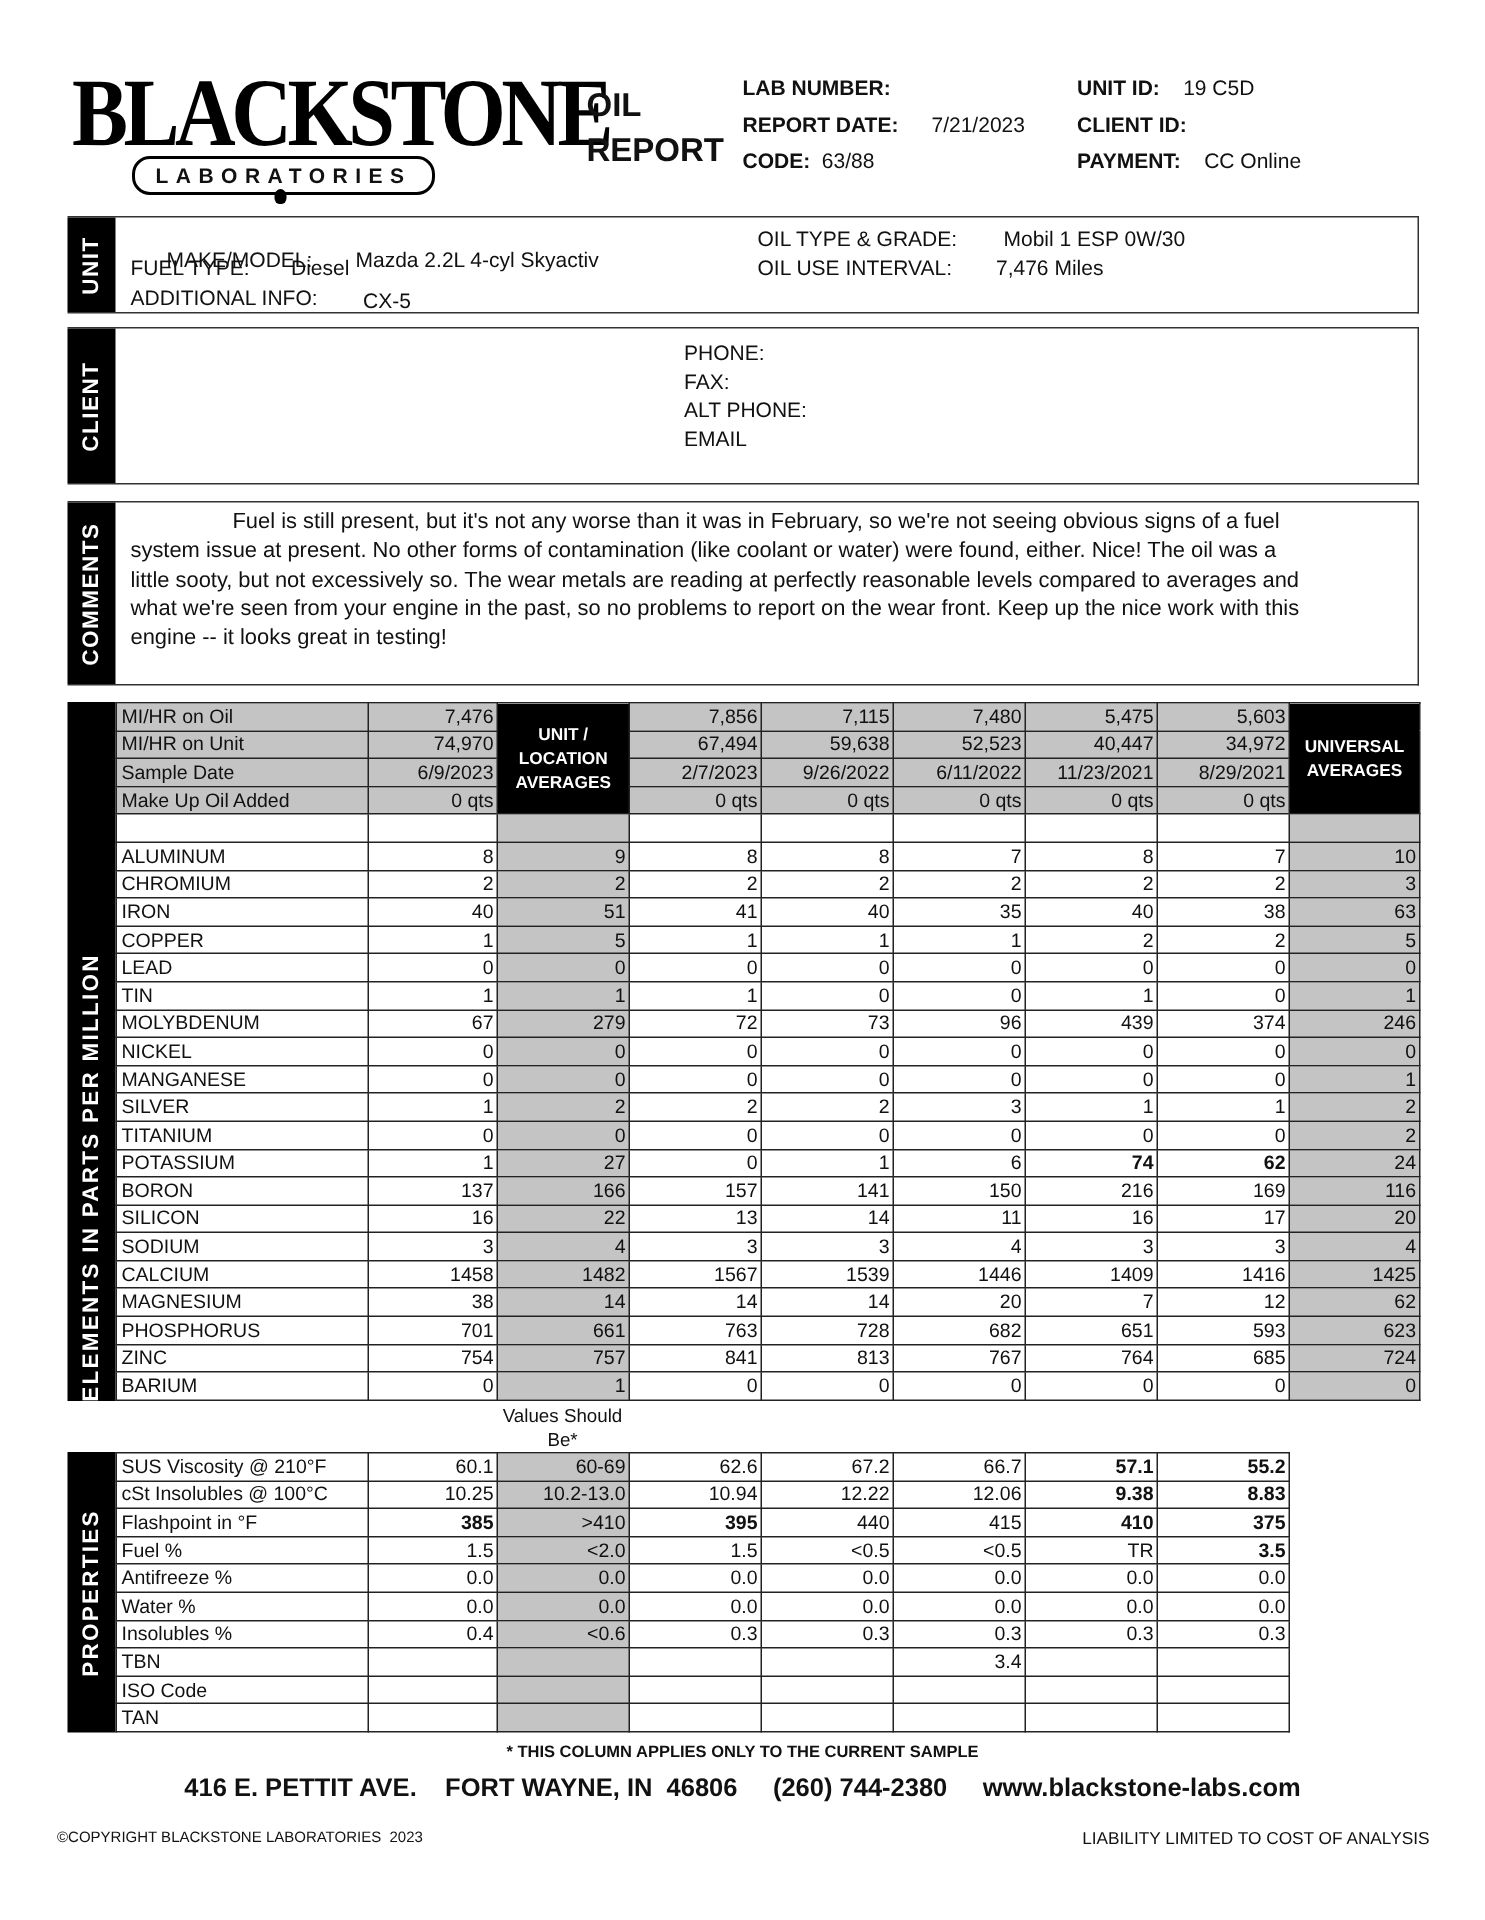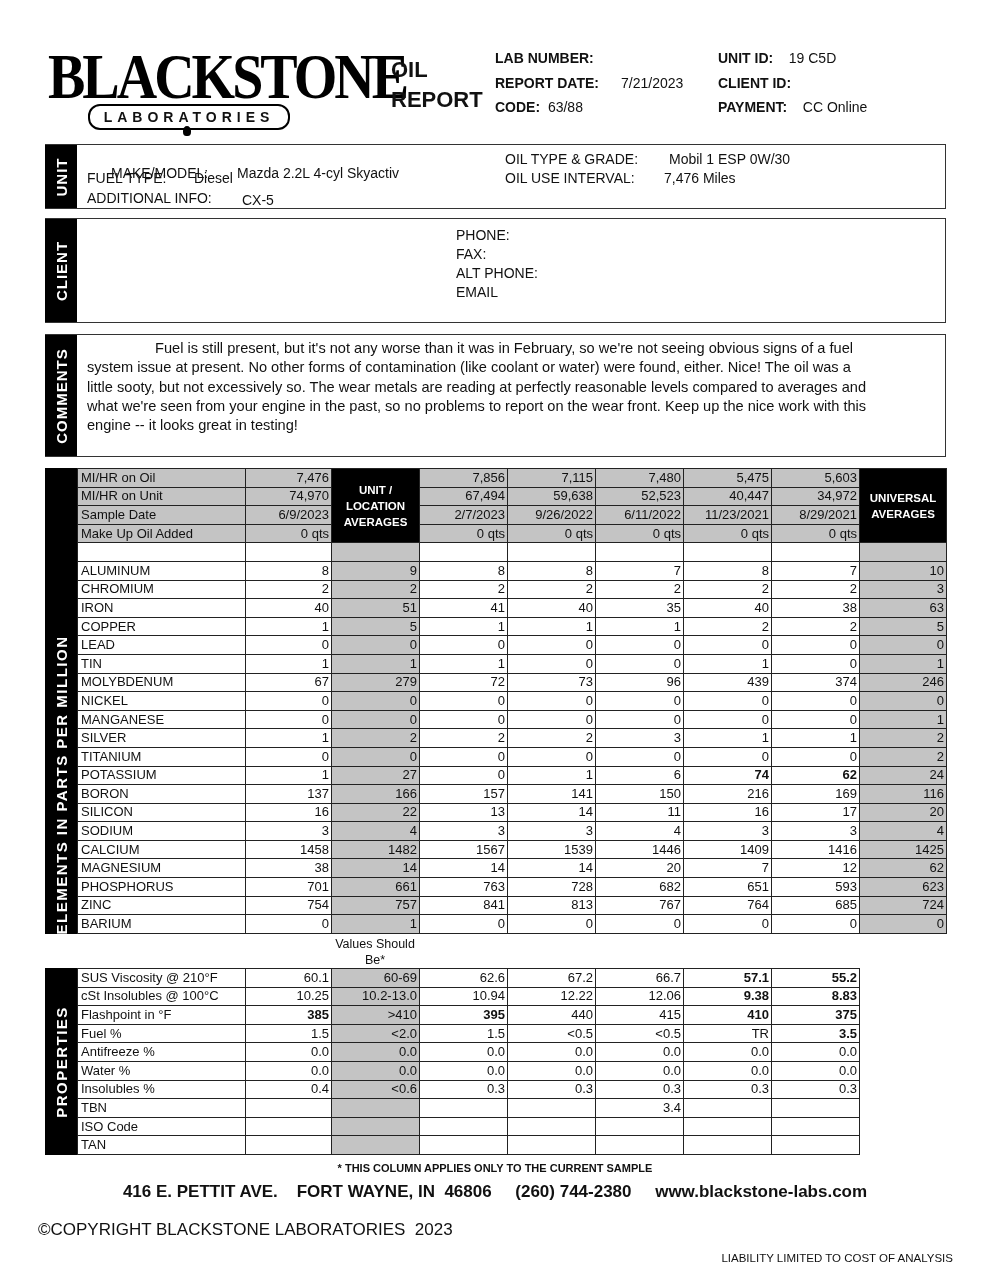--- a/index.html
+++ b/index.html
@@ -488,14 +488,14 @@
     </tbody>
 </table>
 
 <div class="abs footnote" style="top:1162px;font-size:11px;font-weight:bold;">* THIS COLUMN APPLIES ONLY TO THE CURRENT SAMPLE</div>
 <div class="abs" style="left:0;width:990px;top:1182px;text-align:center;font-size:17px;font-weight:bold;white-space:nowrap;">
   <span>416 E. PETTIT AVE.</span>&nbsp;&nbsp;&nbsp;
   <span style="white-space:pre">FORT WAYNE, IN  46806</span>&nbsp;&nbsp;&nbsp;&nbsp;
   <span>(260) 744-2380</span>&nbsp;&nbsp;&nbsp;&nbsp;
   <span>www.blackstone-labs.com</span>
 </div>
-<div class="abs" style="left:38px;top:1220px;font-size:17px;white-space:pre">©COPYRIGHT BLACKSTONE LABORATORIES  2023</div>
-<div class="abs" style="right:37px;top:1220px;font-size:11.5px;margin-top:32px;">LIABILITY LIMITED TO COST OF ANALYSIS</div>
+<div class="abs" style="left:38px;top:1220px;font-size:10px;white-space:pre">©COPYRIGHT BLACKSTONE LABORATORIES  2023</div>
+<div class="abs" style="right:37px;top:1220px;font-size:11.5px;">LIABILITY LIMITED TO COST OF ANALYSIS</div>
 
 </body></html>

